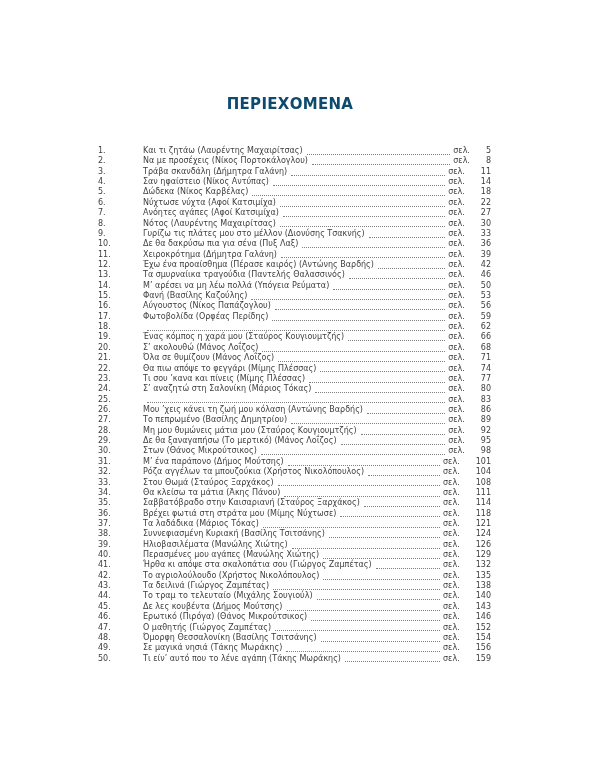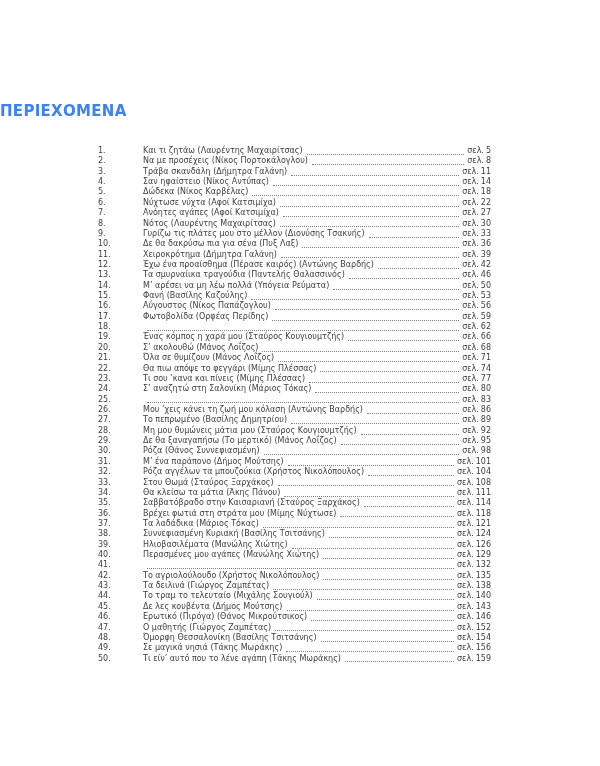--- a/index.html
+++ b/index.html
@@ -10,28 +10,28 @@
   .page {
     position: relative;
     width: 600px;
     height: 766px;
     background: #ffffff;
     overflow: hidden;
     font-family: "DejaVu Sans", "Liberation Sans", sans-serif;
   }
   .doc-title {
     position: absolute;
-    top: 102px;
+    top: 95px;
     left: 0;
     width: 580px;
-    text-align: left;
+    text-align: center;
     font-size: 15px;
     line-height: 18px;
     font-weight: bold;
-    color: #3b82f6;
+    color: #0c4a6e;
     letter-spacing: 0.3px;
   }
   .toc {
     position: absolute;
     left: 98px;
     top: 146px;
     width: 393px;
   }
   .toc-row {
     display: flex;
@@ -51,21 +51,21 @@
   }
   .toc-row .leader {
     flex: 1 1 auto;
     min-width: 8px;
     border-bottom: 1px dotted #808080;
     margin: 0 3px 1.5px 4px;
     align-self: flex-end;
   }
   .toc-row .plabel {
     flex: 0 0 auto;
-    margin-right: 2px;
+    margin-right: 16px;
   }
   .toc-row .pnum {
     flex: 0 0 auto;
   }
 </style>
 </head>
 <body>
 
 <div class="page">
   <div class="doc-title">ΠΕΡΙΕΧΟΜΕΝΑ</div>
@@ -266,21 +266,21 @@
       </div>
       <div class="toc-row">
         <span class="num">29.</span>
         <span class="song">Δε θα ξαναγαπήσω (Το μερτικό) (Μάνος Λοΐζος)</span>
         <span class="leader"></span>
         <span class="plabel">σελ.</span>
         <span class="pnum">95</span>
       </div>
       <div class="toc-row">
         <span class="num">30.</span>
-        <span class="song">Ρόζα (Θάνος Συννεφιασμένη)</span>
+        <span class="song">Στων (Θάνος Μικρούτσικος)</span>
         <span class="leader"></span>
         <span class="plabel">σελ.</span>
         <span class="pnum">98</span>
       </div>
       <div class="toc-row">
         <span class="num">31.</span>
         <span class="song">Μ’ ένα παράπονο (Δήμος Μούτσης)</span>
         <span class="leader"></span>
         <span class="plabel">σελ.</span>
         <span class="pnum">101</span>
@@ -343,20 +343,21 @@
       </div>
       <div class="toc-row">
         <span class="num">40.</span>
         <span class="song">Περασμένες μου αγάπες (Μανώλης Χιώτης)</span>
         <span class="leader"></span>
         <span class="plabel">σελ.</span>
         <span class="pnum">129</span>
       </div>
       <div class="toc-row">
         <span class="num">41.</span>
+        <span class="song">Ήρθα κι απόψε στα σκαλοπάτια σου (Γιώργος Ζαμπέτας)</span>
         <span class="leader"></span>
         <span class="plabel">σελ.</span>
         <span class="pnum">132</span>
       </div>
       <div class="toc-row">
         <span class="num">42.</span>
         <span class="song">Το αγριολούλουδο (Χρήστος Νικολόπουλος)</span>
         <span class="leader"></span>
         <span class="plabel">σελ.</span>
         <span class="pnum">135</span>

